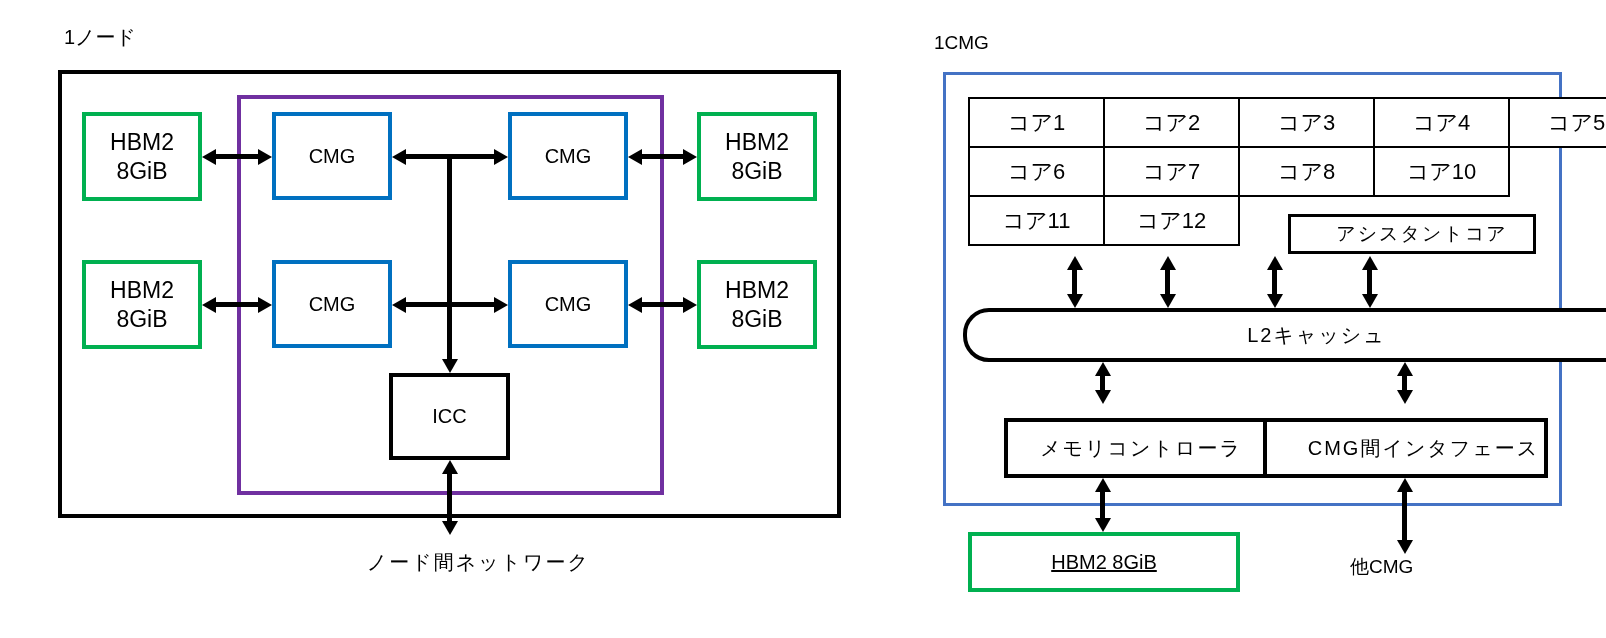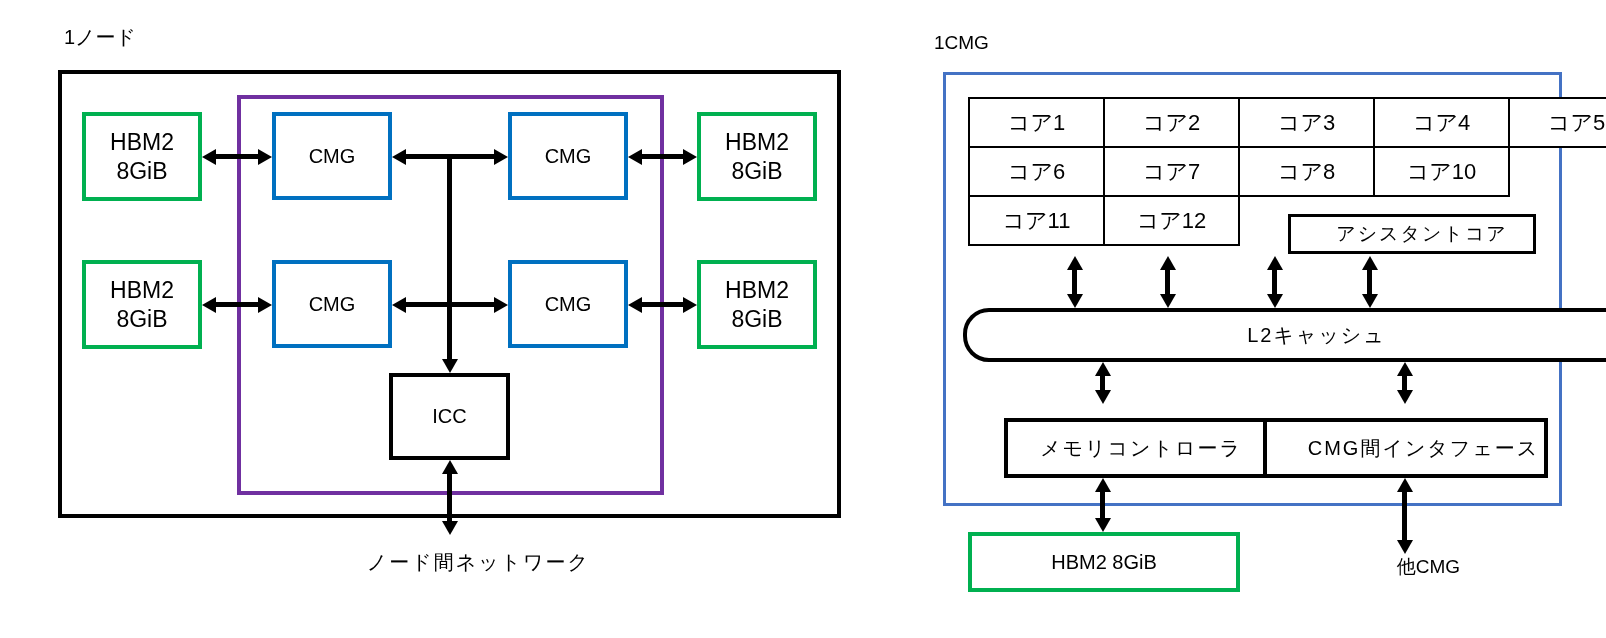--- a/index.html
+++ b/index.html
@@ -185,21 +185,21 @@
 
   <div class="box box-thick" style="left:968px;top:418px;width:274px;height:60px;margin-left:36px;">
     <span>メモリコントローラ</span>
   </div>
   <div class="box box-thick" style="left:1263px;top:418px;width:285px;height:60px;padding-left:36px;">
     <span>CMG間インタフェース</span>
   </div>
 
   <div class="varrow up down" style="left:1100px;top:492px;height:26px;"></div>
 
-  <div class="box box-green" style="left:968px;top:532px;width:272px;height:60px;font-size:20px;">
+  <div class="box box-green" style="left:968px;top:532px;width:272px;height:60px;font-size:20px;text-decoration:underline;">
     <span>HBM2 8GiB</span>
   </div>
 
   <div class="varrow up down" style="left:1402px;top:492px;height:48px;"></div>
 
-  <div class="label" style="left:1350px;top:554px;width:110px;text-align:right;font-size:19px;">他CMG</div>
+  <div class="label" style="left:1350px;top:554px;width:110px;text-align:left;font-size:19px;">他CMG</div>
 
 </div>
 
 </body></html>

